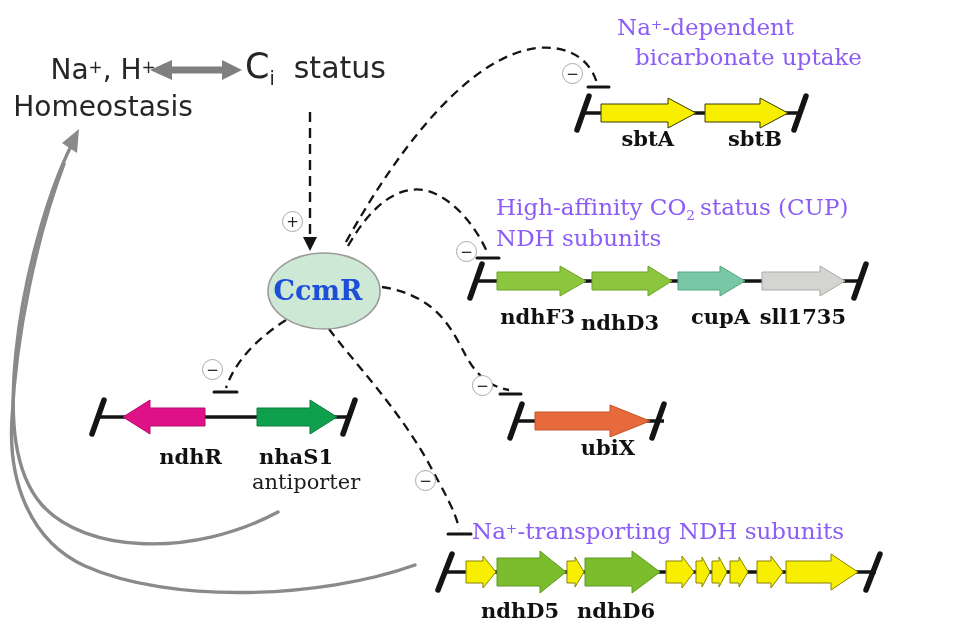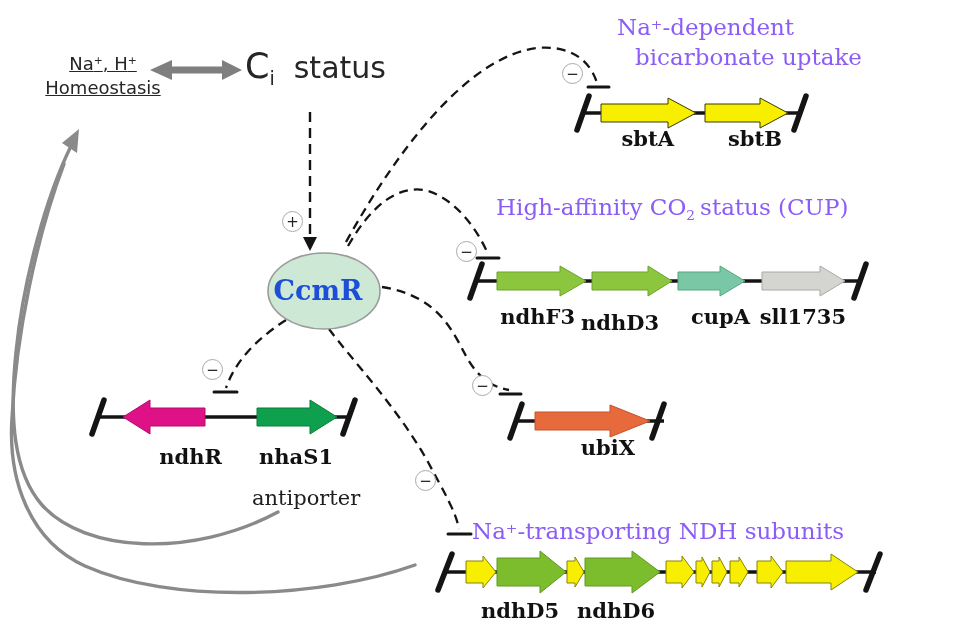--- a/index.html
+++ b/index.html
@@ -2,21 +2,21 @@
 <html><head>
 <meta charset="utf-8">
 <style>
   html,body{margin:0;padding:0;background:#ffffff;}
   #stage{position:relative;width:956px;height:636px;background:#ffffff;overflow:hidden;
          font-family:"DejaVu Serif",serif;color:#1d1d1d;}
   #diagram-svg{position:absolute;left:0;top:0;}
   .txt{position:absolute;white-space:nowrap;}
   .sans{font-family:"DejaVu Sans","Liberation Sans",sans-serif;}
   .serif{font-family:"DejaVu Serif","Liberation Serif",serif;}
-  .homeo{left:0px;top:52px;width:206px;text-align:center;font-size:18px;line-height:1.32;color:#262626;text-decoration:underline;}
+  .homeo{left:0px;top:52px;width:206px;text-align:center;font-size:28px;line-height:1.32;color:#262626;}
   .ci{left:245px;top:46px;font-size:30px;color:#262626;}
   .ci .bigc{font-size:35px;}
   .ci .subi{font-size:19px;position:relative;top:7px;}
   .ci .rest{margin-left:19px;}
   .suptxt{font-size:60%;vertical-align:6px;}
   .subtxt{font-size:60%;position:relative;top:5px;}
   .optitle{font-size:23px;color:#8b5cf6;}
   .gene{font-size:21px;font-weight:bold;text-align:right;width:90px;color:#111;}
   .plainlab{font-size:21px;text-align:center;color:#1d1d1d;}
   .ccmr-label{left:268px;top:275px;width:100px;text-align:center;font-size:27px;font-weight:bold;color:#1d4ed8;}
@@ -124,34 +124,35 @@
   <div class="txt sans ci"><span class="bigc">C</span><span class="subi">i</span><span class="rest">status</span></div>
 
   <div class="txt serif ccmr-label">CcmR</div>
 
   <div class="txt serif optitle" style="left:617px;top:14px;"><span>Na</span><span class="suptxt">+</span><span>-dependent</span></div>
   <div class="txt serif optitle" style="left:617px;top:44px;margin-left:18px;">bicarbonate uptake</div>
   <div class="txt serif gene" style="left:584px;top:126px;">sbtA</div>
   <div class="txt serif gene" style="left:692px;top:126px;">sbtB</div>
 
   <div class="txt serif optitle" style="left:496px;top:194px;"><span>High-affinity CO</span><span class="subtxt">2</span><span style="margin-left:5px;">status (CUP)</span></div>
+  <div class="txt serif optitle" style="left:496px;top:225px;">NDH subunits</div>
   <div class="txt serif gene" style="left:485px;top:304px;">ndhF3</div>
   <div class="txt serif gene" style="left:569px;top:310px;">ndhD3</div>
   <div class="txt serif gene" style="left:660px;top:304px;">cupA</div>
   <div class="txt serif gene" style="left:756px;top:304px;">sll1735</div>
 
   <div class="txt serif gene" style="left:545px;top:435px;">ubiX</div>
 
   <div class="txt serif optitle" style="left:472px;top:518px;"><span>Na</span><span class="suptxt">+</span><span>-transporting NDH subunits</span></div>
   <div class="txt serif gene" style="left:469px;top:598px;">ndhD5</div>
   <div class="txt serif gene" style="left:565px;top:598px;">ndhD6</div>
 
   <div class="txt serif gene" style="left:132px;top:444px;">ndhR</div>
   <div class="txt serif gene" style="left:243px;top:444px;">nhaS1</div>
-  <div class="txt serif plainlab" style="left:252px;top:486px;width:100px;">antiporter</div>
+  <div class="txt serif plainlab" style="left:252px;top:470px;width:100px;">antiporter</div>
 
   <div class="sign" style="left:282px;top:211px;">
       <span>+</span>
     </div>
   <div class="sign" style="left:562px;top:63px;">
       <span>−</span>
     </div>
   <div class="sign" style="left:456px;top:241px;">
       <span>−</span>
     </div>

